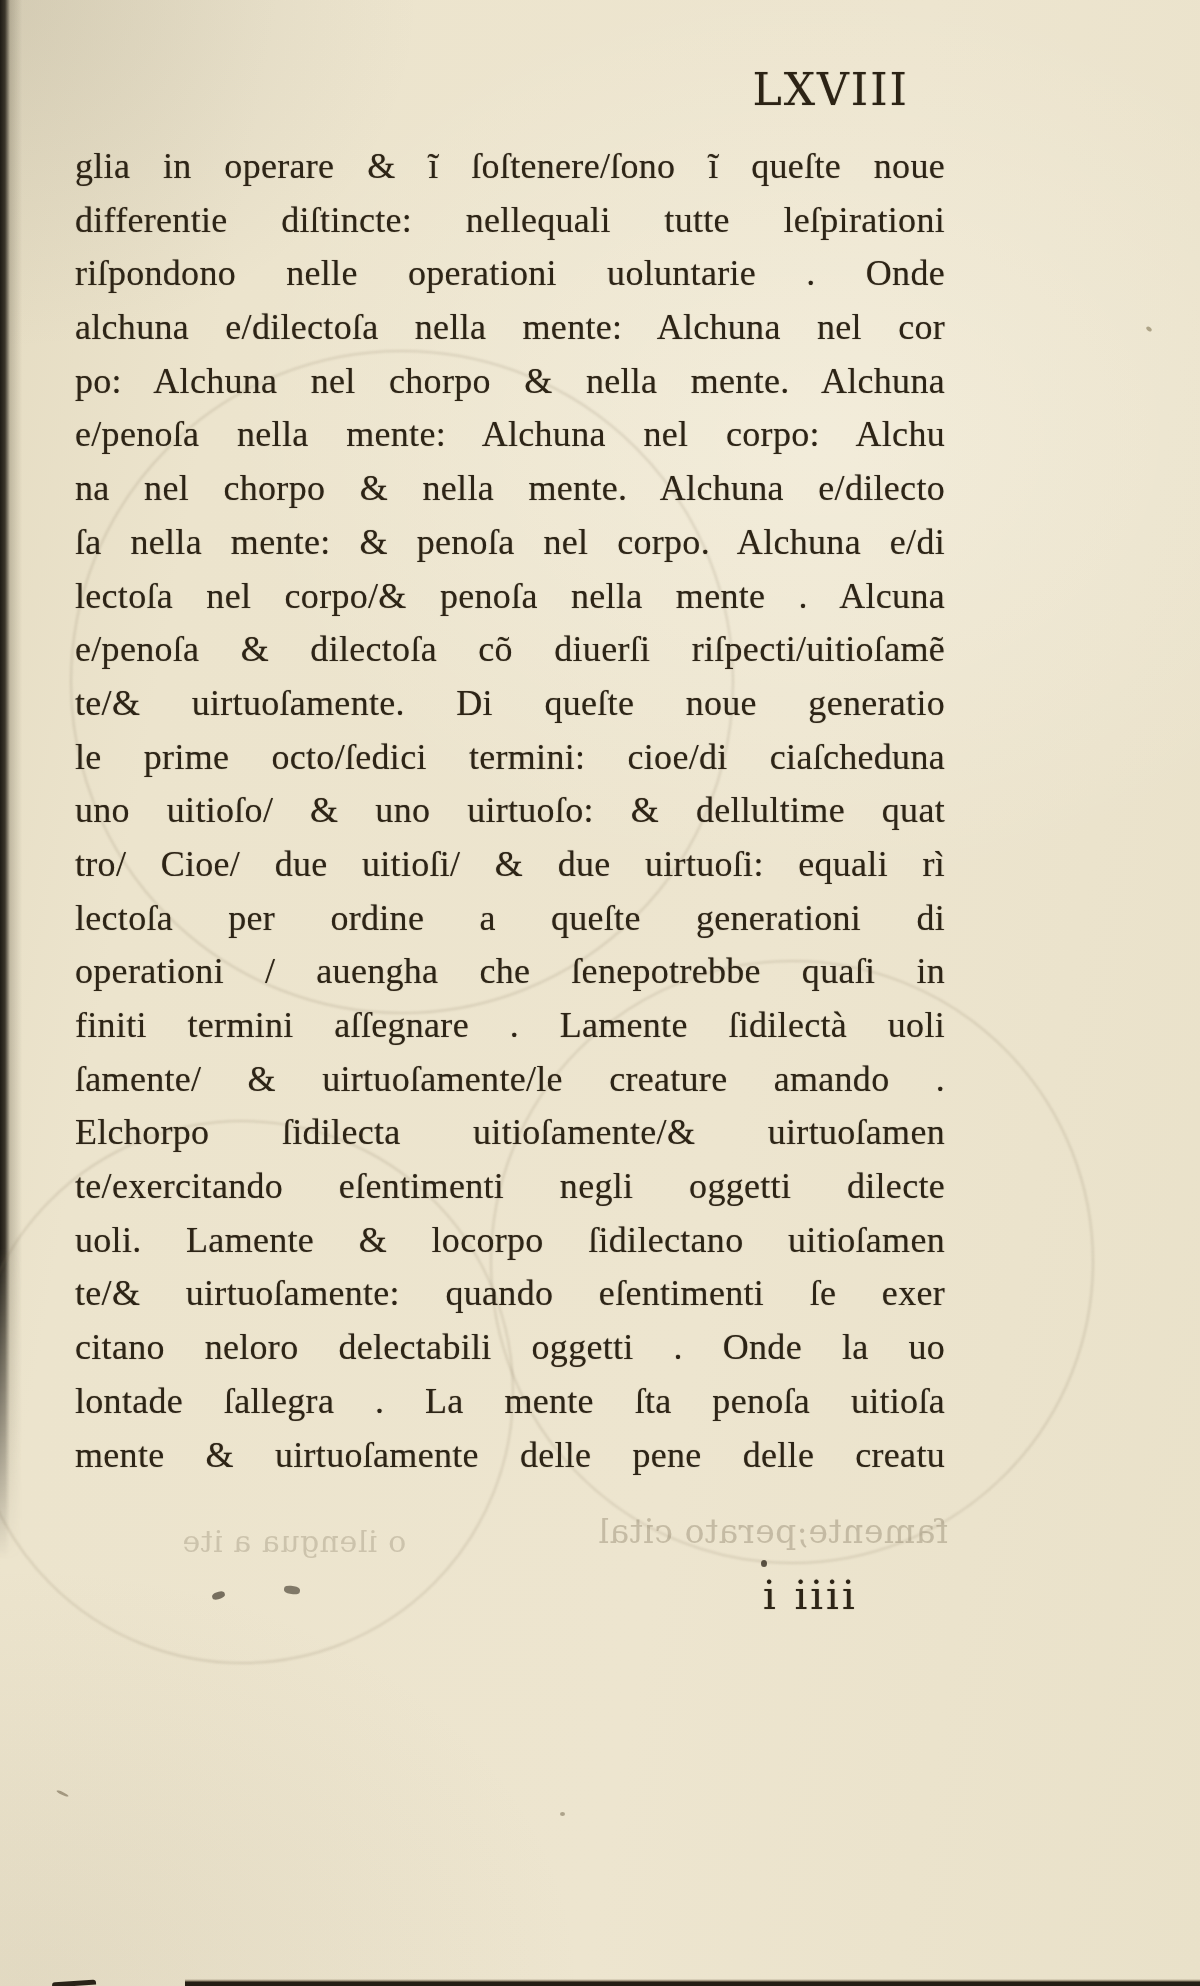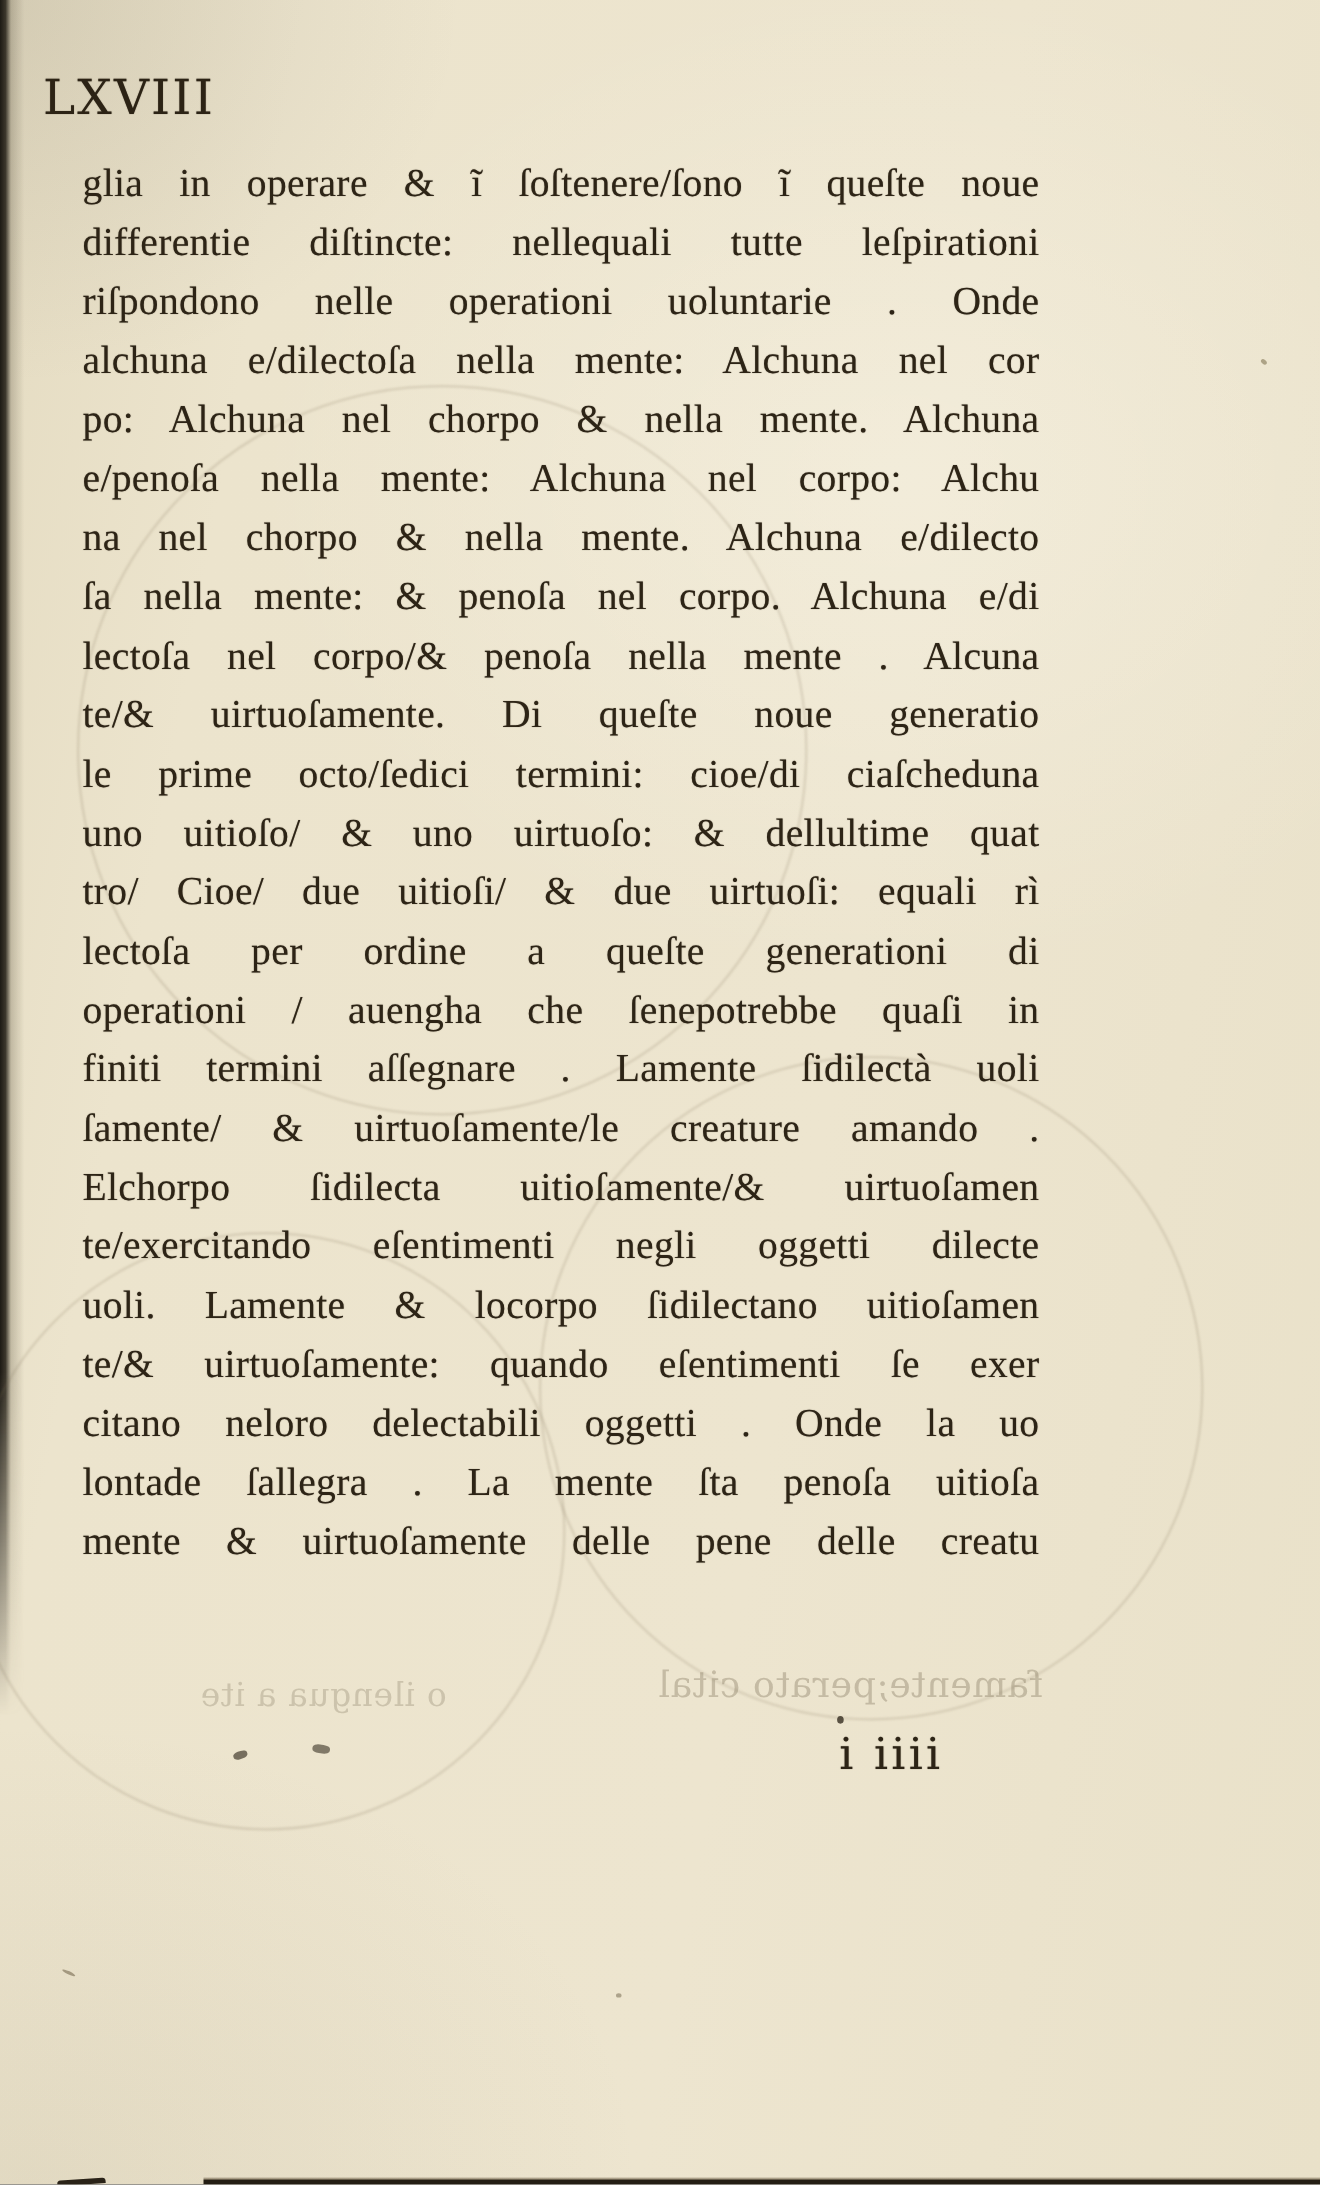--- a/index.html
+++ b/index.html
@@ -49,21 +49,21 @@
     font-size:33px;
     letter-spacing:0.5px;
     white-space:nowrap;
     pointer-events:none;
   }
   .bleed1{left:598px;top:1512px;}
   .bleed2{left:182px;top:1524px;font-size:30px;color:rgba(112,101,76,0.26);}
   
   .header{
     position:absolute;left:75px;top:64px;width:870px;
-    text-align:left;
+    text-align:right;
     transform:translateX(-36px);
     font-size:44px;
     letter-spacing:2px;
     color:#2c2315;
     text-shadow:0 0 1px rgba(44,35,21,0.55);
   }
   .textblock{
     position:absolute;left:75px;top:140px;width:870px;
   }
   .textline{
@@ -116,20 +116,21 @@
   <div class="textblock" id="textblock">
       <div class="textline">glia in operare &amp; ĩ ſoſtenere/ſono ĩ queſte noue</div>
       <div class="textline">differentie diſtincte: nellequali tutte leſpirationi</div>
       <div class="textline">riſpondono nelle operationi uoluntarie . Onde</div>
       <div class="textline">alchuna e/dilectoſa nella mente: Alchuna nel cor</div>
       <div class="textline">po: Alchuna nel chorpo &amp; nella mente. Alchuna</div>
       <div class="textline">e/penoſa nella mente: Alchuna nel corpo: Alchu</div>
       <div class="textline">na nel chorpo &amp; nella mente. Alchuna e/dilecto</div>
       <div class="textline">ſa nella mente: &amp; penoſa nel corpo. Alchuna e/di</div>
       <div class="textline">lectoſa nel corpo/&amp; penoſa nella mente . Alcuna</div>
+      <div class="textline">e/penoſa &amp; dilectoſa cõ diuerſi riſpecti/uitioſamẽ</div>
       <div class="textline">te/&amp; uirtuoſamente. Di queſte noue generatio</div>
       <div class="textline">le prime octo/ſedici termini: cioe/di ciaſcheduna</div>
       <div class="textline">uno uitioſo/ &amp; uno uirtuoſo: &amp; dellultime quat</div>
       <div class="textline">tro/ Cioe/ due uitioſi/ &amp; due uirtuoſi: equali rì</div>
       <div class="textline">lectoſa per ordine a queſte generationi di</div>
       <div class="textline">operationi / auengha che ſenepotrebbe quaſi in</div>
       <div class="textline">finiti termini aſſegnare . Lamente ſidilectà uoli</div>
       <div class="textline">ſamente/ &amp; uirtuoſamente/le creature amando .</div>
       <div class="textline">Elchorpo ſidilecta uitioſamente/&amp; uirtuoſamen</div>
       <div class="textline">te/exercitando eſentimenti negli oggetti dilecte</div>

